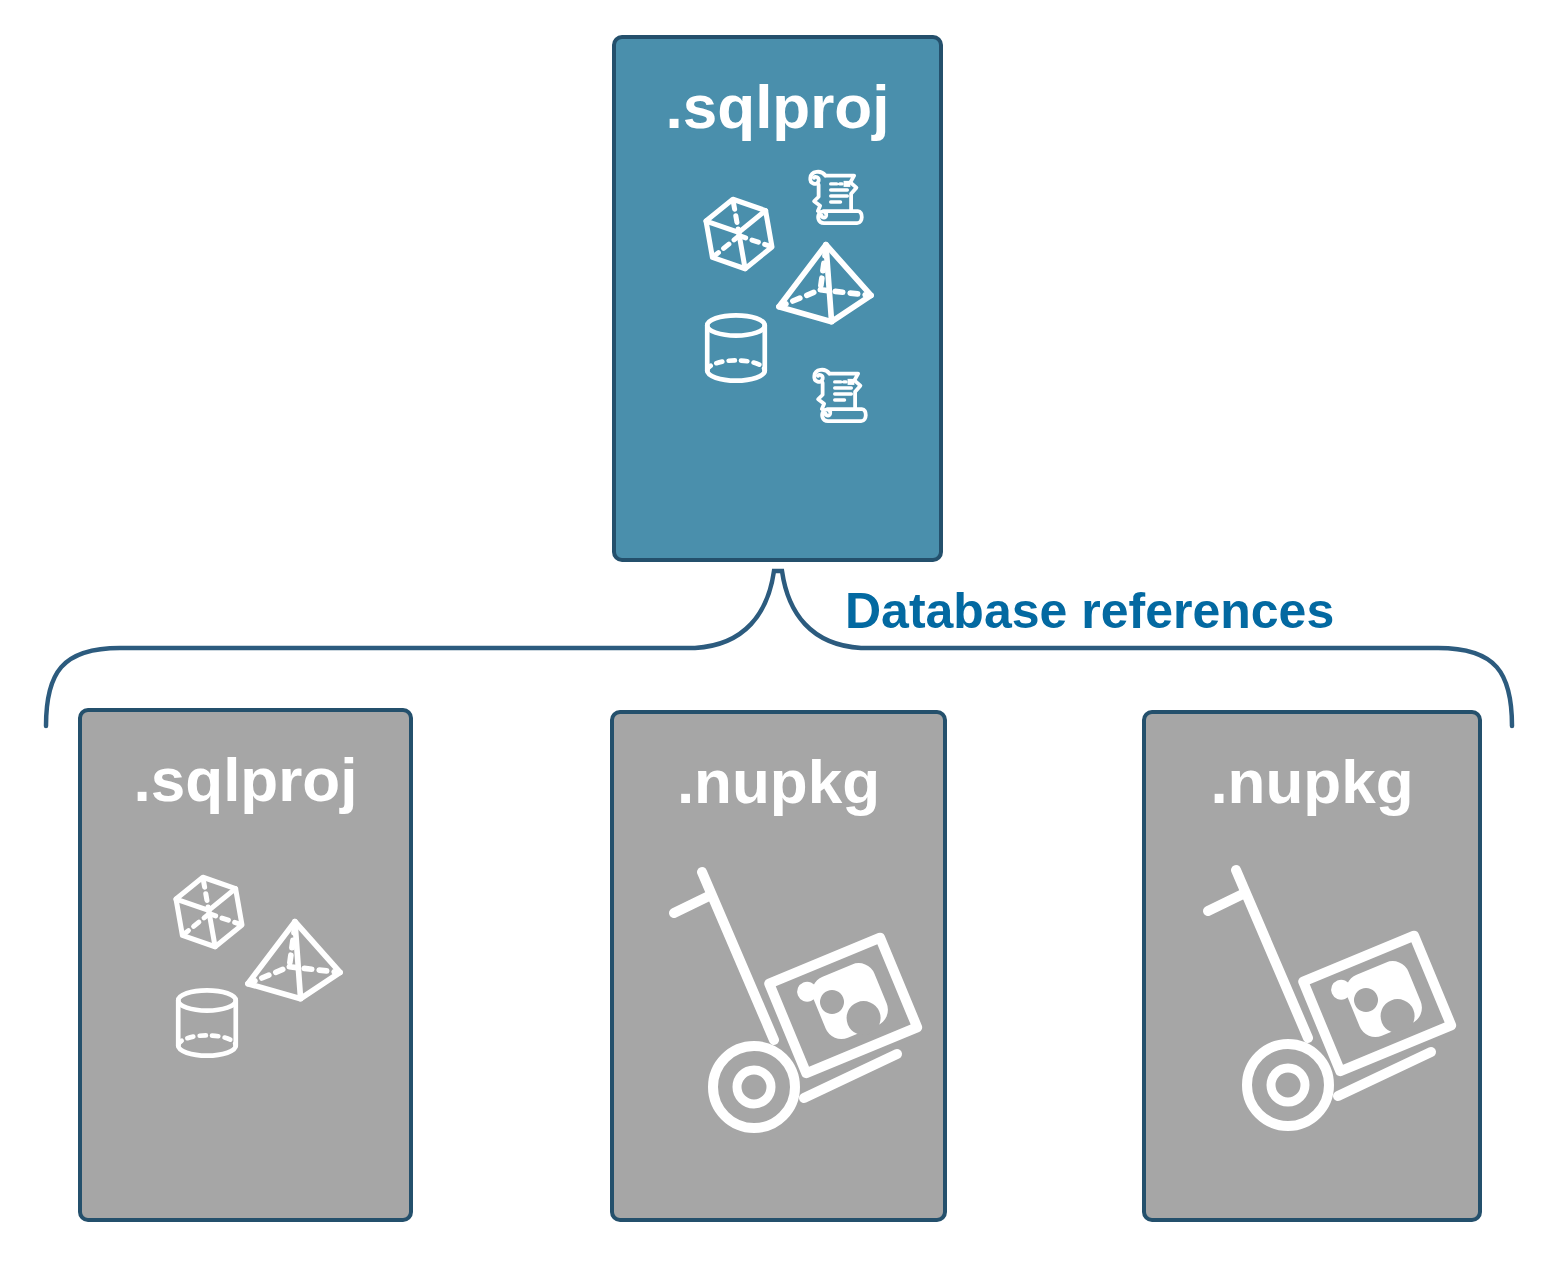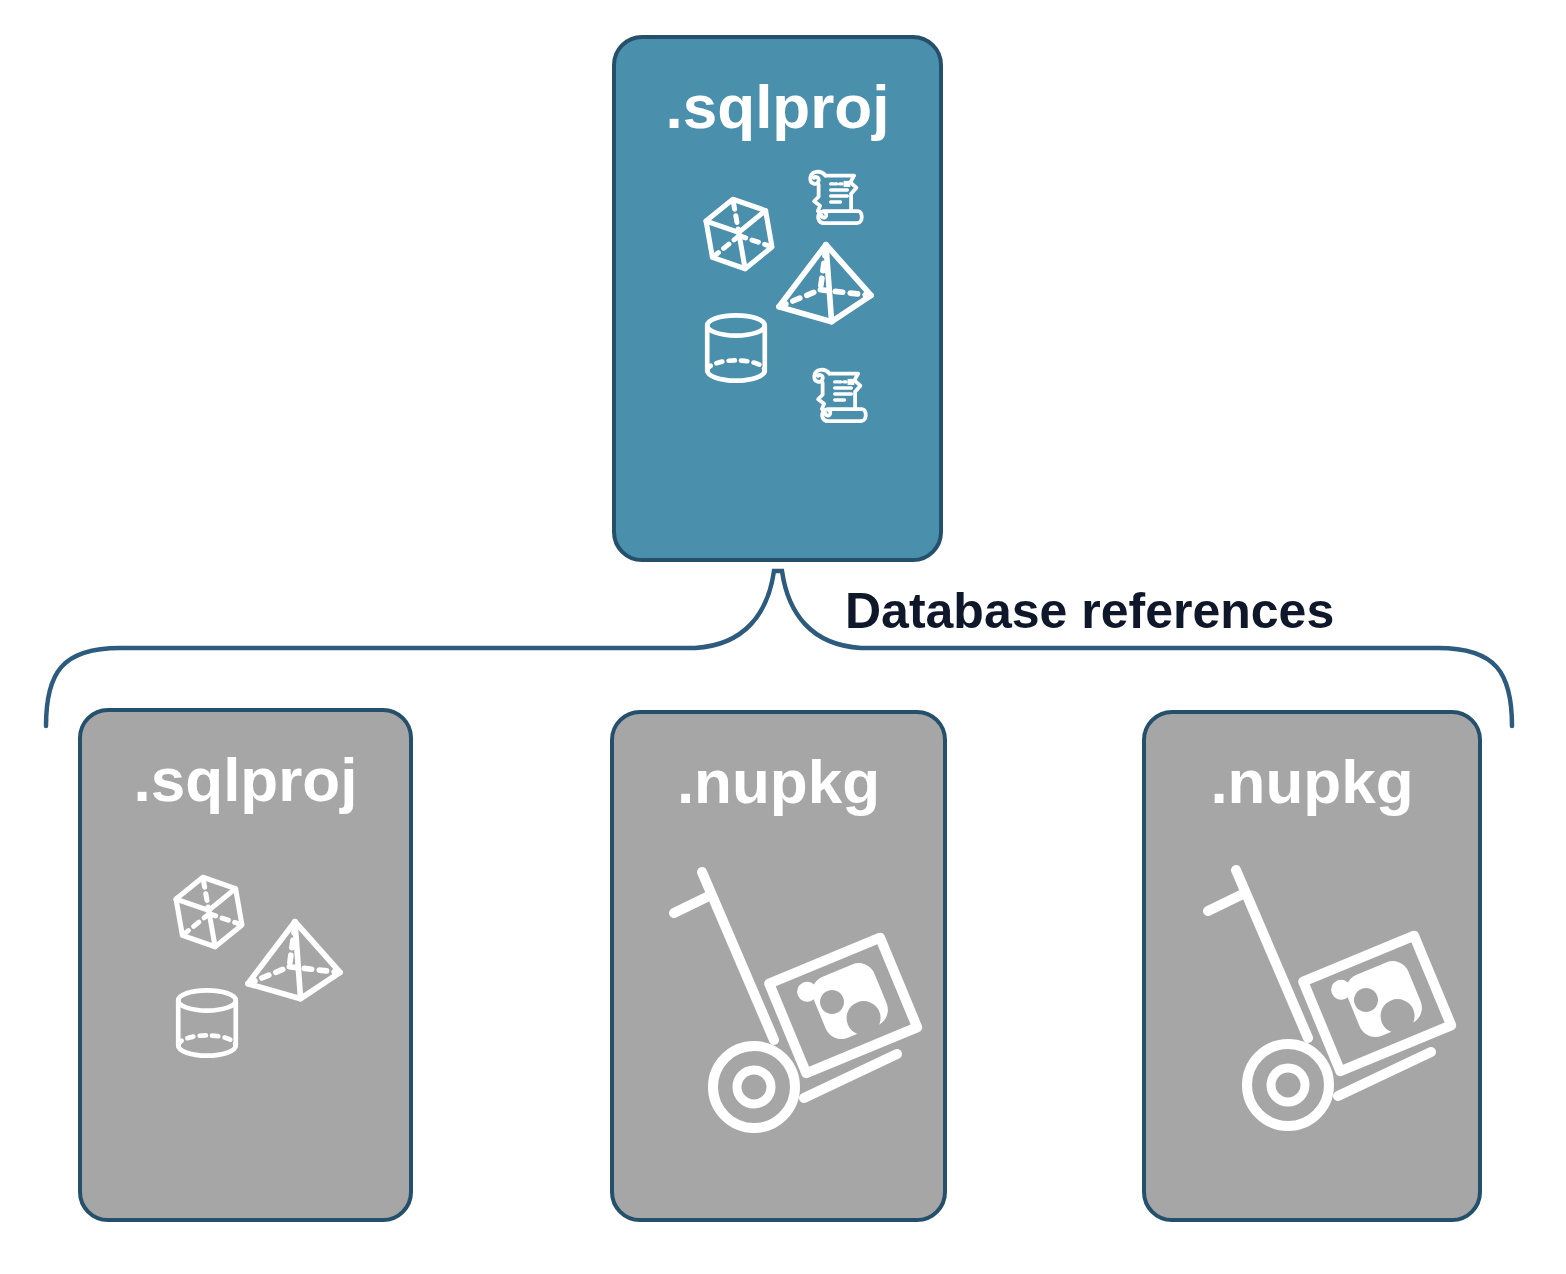--- a/index.html
+++ b/index.html
@@ -2,33 +2,33 @@
 <html><head>
 <meta charset="utf-8">
 <style>
   html,body{margin:0;padding:0;background:#ffffff;}
   .canvas{
     position:relative;width:1566px;height:1274px;background:#ffffff;
     font-family:"Liberation Sans", sans-serif;overflow:hidden;
   }
   .node{
     position:absolute;box-sizing:border-box;
-    border:4px solid #24506C;border-radius:30px;
+    border:4px solid #24506C;border-radius:10px;
   }
   .node.root{background:#4A8FAC;}
   .node.child{background:#A6A6A6;}
   .node-title{
     text-align:center;margin-top:34px;
     font-size:62px;font-weight:bold;color:#ffffff;line-height:1.1;
     letter-spacing:0px;
   }
   .icon{position:absolute;}
   .edge-label{
     position:absolute;left:845px;top:586px;
-    font-size:50px;font-weight:bold;color:#0f172a;line-height:1;
+    font-size:50px;font-weight:bold;color:#0369a1;line-height:1;
     white-space:nowrap;
   }
   .brace-svg{position:absolute;left:30px;top:555px;}
   .defs-holder{position:absolute;width:0;height:0;overflow:hidden;}
 </style>
 </head>
 <body>
 
 <div class="canvas">
 

